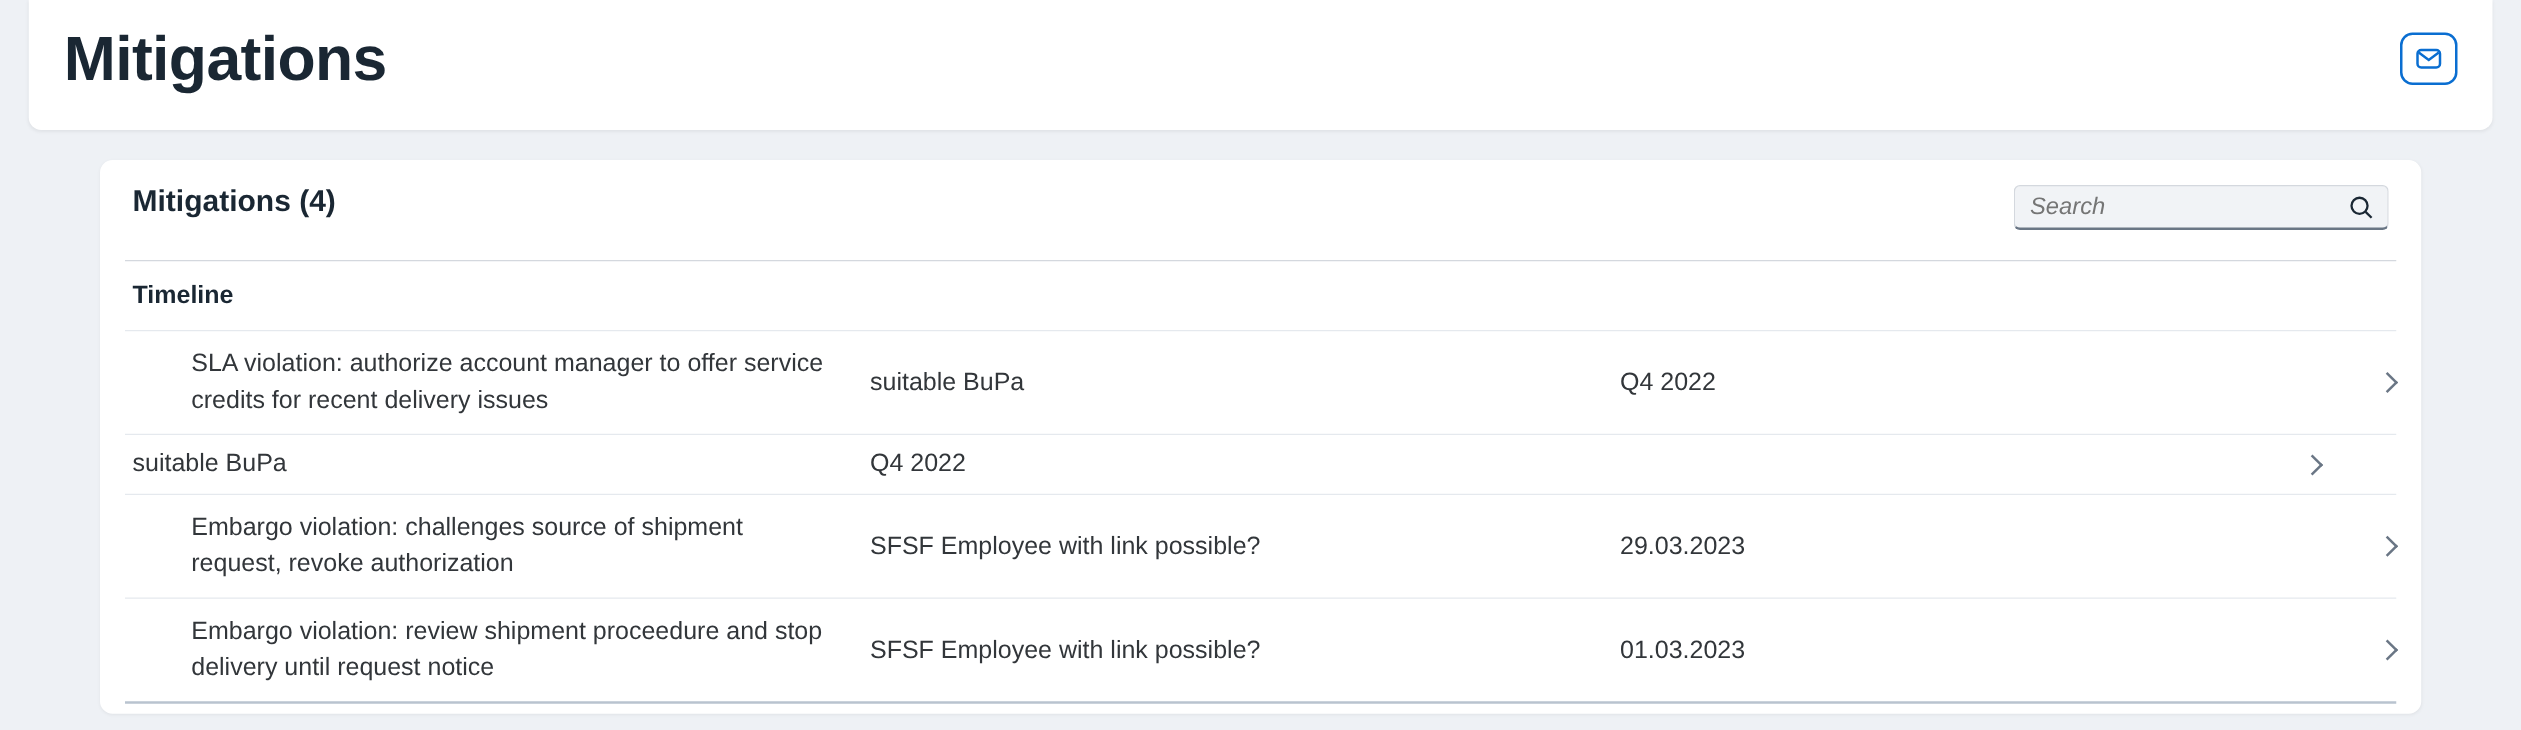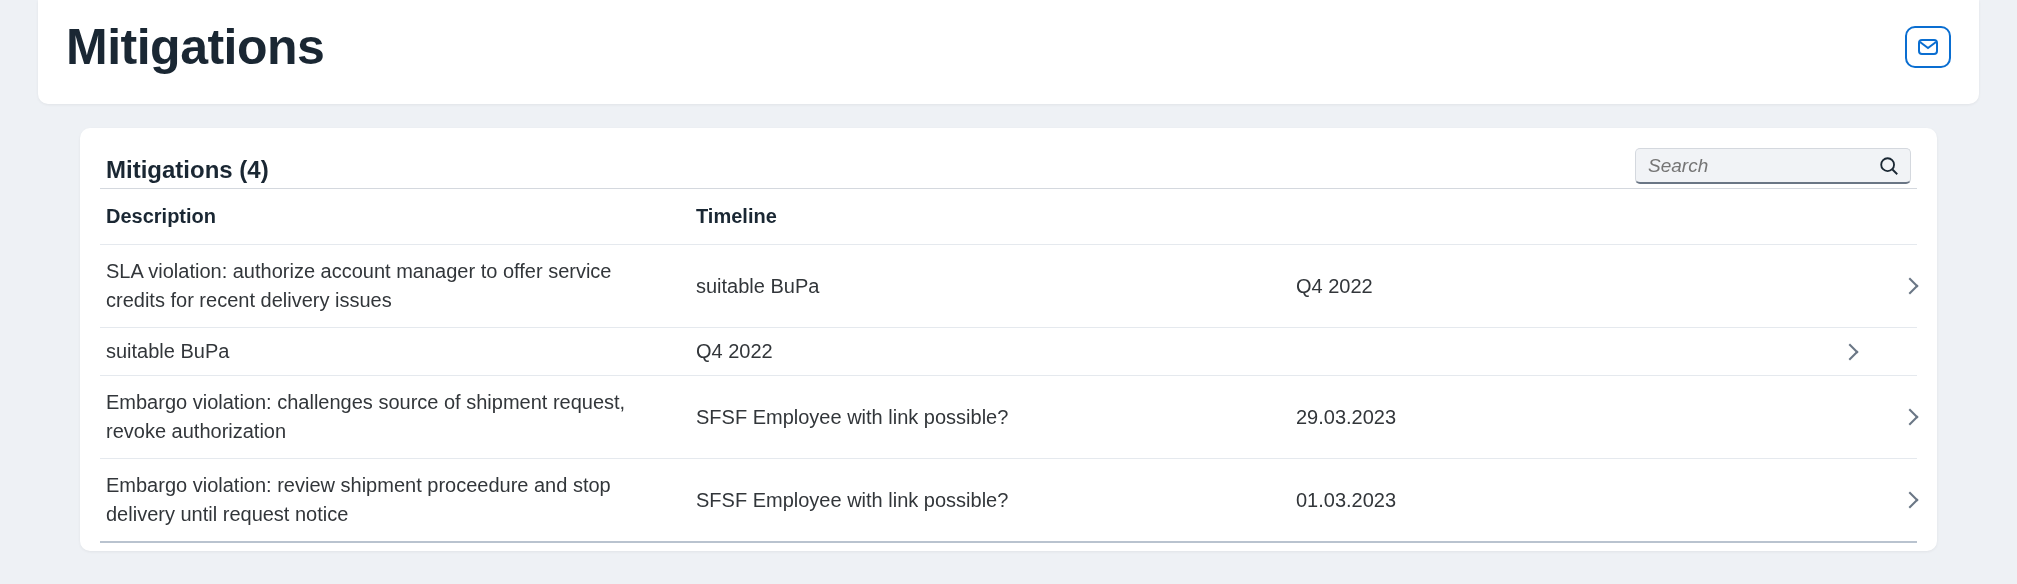--- a/index.html
+++ b/index.html
@@ -7,21 +7,21 @@
     font-family: "Segoe UI", Arial, Helvetica, sans-serif;
     background: #eef1f5;
     color: #32363a;
     width: 2017px;
     height: 584px;
     overflow: hidden;
     padding-top: 0;
   }
   .header-card {
     background: #fff;
-    margin: 0 38px;
+    margin: 0 23px;
     border-radius: 0 0 10px 10px;
     box-shadow: 0 1px 3px rgba(0,0,0,0.06);
     padding: 18px 28px 28px 28px;
     display: flex;
     justify-content: space-between;
     align-items: center;
   }
   .page-title {
     font-size: 50px;
     font-weight: 800;
@@ -44,32 +44,32 @@
   .table-card {
     background: #fff;
     margin: 24px 80px 0 80px;
     border-radius: 10px;
     box-shadow: 0 1px 3px rgba(0,0,0,0.06);
     padding: 0 20px 8px 20px;
   }
   .table-header {
     display: flex;
     justify-content: space-between;
-    align-items: flex-end;
-    padding: 20px 6px 4px 6px;
+    align-items: flex-start;
+    padding: 20px 6px 24px 6px;
     border-bottom: 1px solid #d4d8de;
   }
   .table-title {
     font-size: 24px;
     font-weight: 700;
     color: #1a2733;
   }
   .search-box {
     position: relative;
-    width: 276px;
+    width: 300px;
     height: 36px;
     background: #f1f3f6;
     border: 1px solid #d4d8de;
     border-bottom: 2px solid #6a7685;
     border-radius: 5px;
     display: flex;
     align-items: center;
   }
   .search-box input {
     border: none;
@@ -100,21 +100,21 @@
     border-bottom: 1px solid #e5e9ee;
     font-size: 20px;
     color: #32363a;
   }
   .row:last-child { border-bottom: 2px solid #b9c3cf; }
   .row.head {
     font-weight: 700;
     color: #1a2733;
     padding: 16px 6px;
   }
-  .desc { padding-right: 30px; line-height: 1.45; }
+  .desc { padding-right: 30px; line-height: 1.45; margin-left: 47px; }
   .chev {
     justify-self: end;
     width: 12px;
     height: 12px;
     border-right: 2px solid #6a7685;
     border-bottom: 2px solid #6a7685;
     transform: rotate(-45deg);
     cursor: pointer;
   }
 </style>
@@ -138,21 +138,20 @@
     <div class="search-box">
       <input type="text" placeholder="Search" style="">
       <svg class="search-icon" viewBox="0 0 24 24">
         <circle cx="10.5" cy="10.5" r="7"></circle>
         <line x1="21" y1="21" x2="15.8" y2="15.8"></line>
       </svg>
     </div>
   </div>
 
   <div class="row head">
-    <div>Description</div>
     <div>Timeline</div>
     <div></div>
   </div>
 
   <div class="row">
     <div class="desc">SLA violation: authorize account manager to offer service credits for recent delivery issues</div>
     <div>suitable BuPa</div>
     <div>Q4 2022</div>
     <div class="chev"></div>
   </div>

